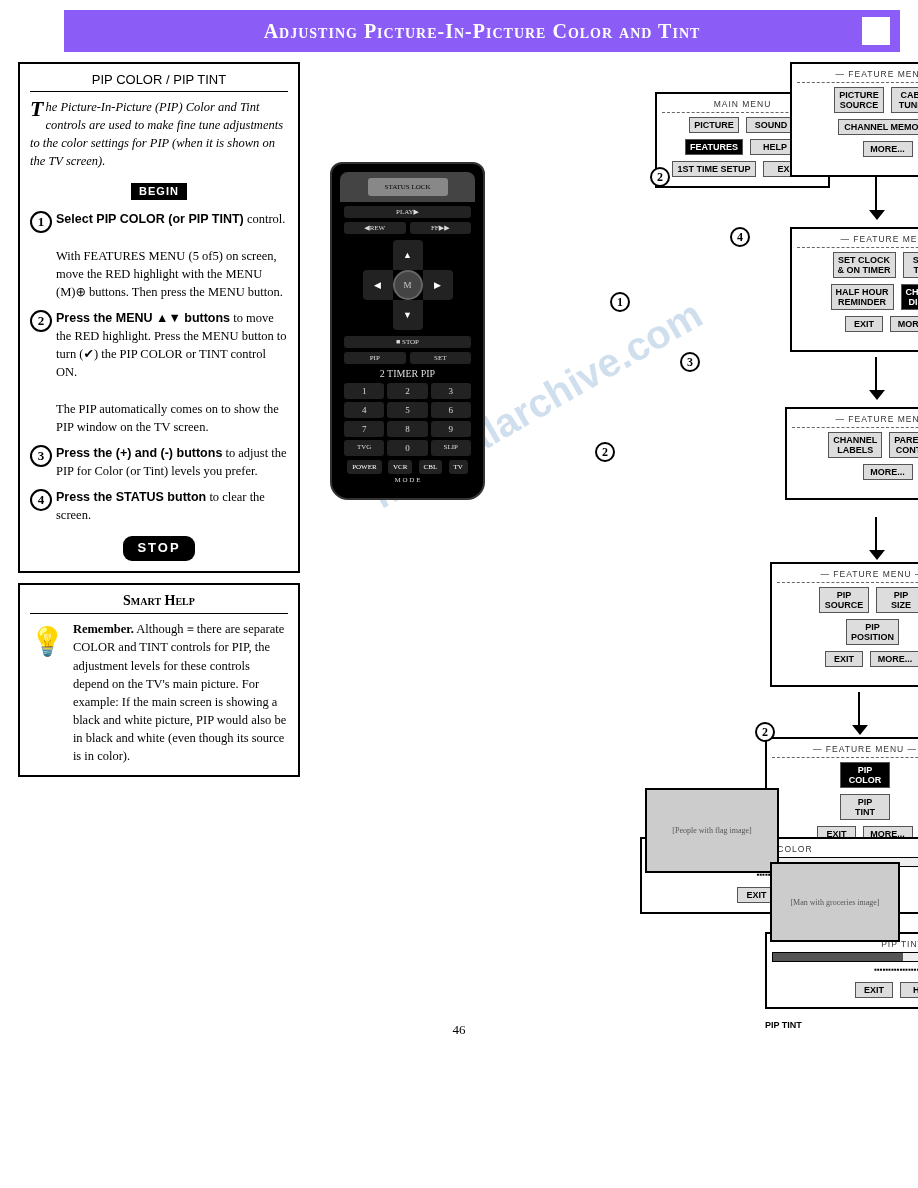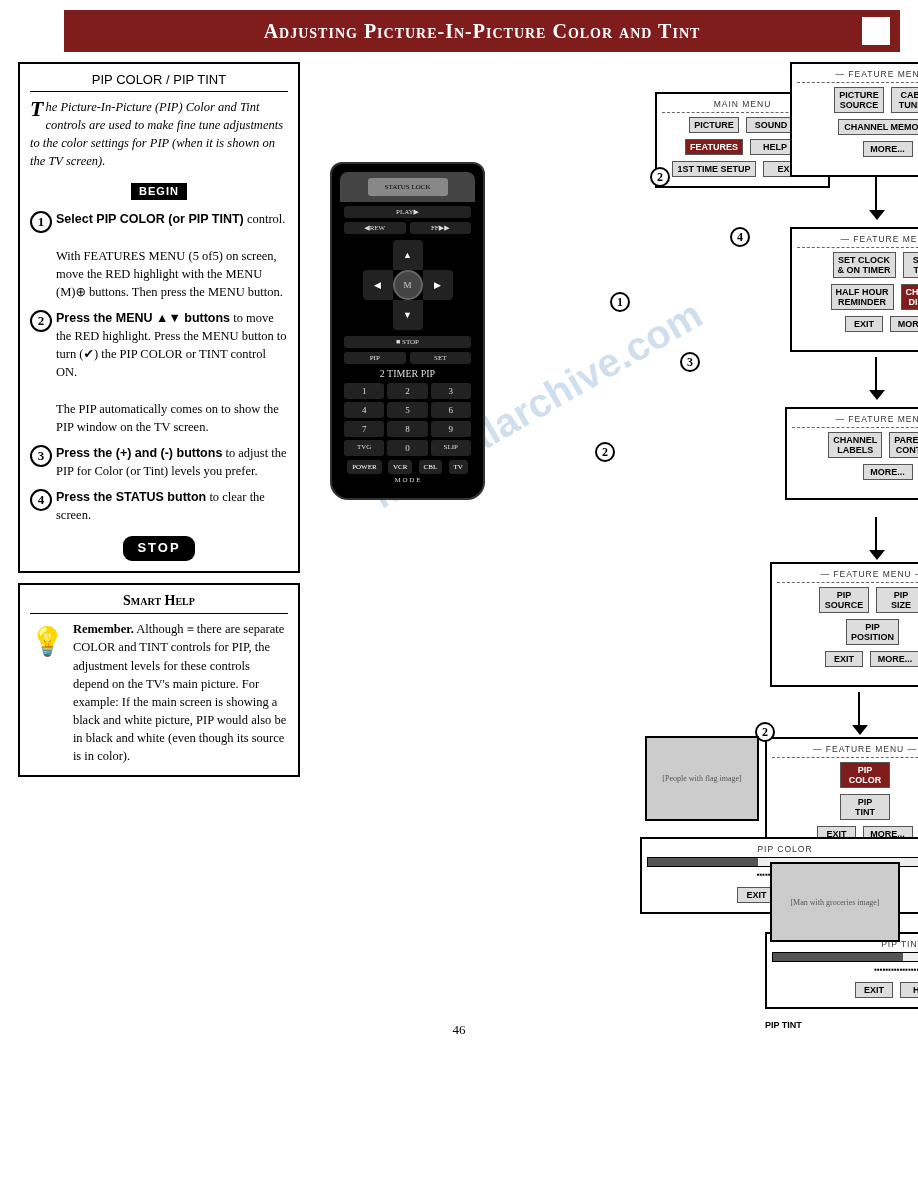--- a/index.html
+++ b/index.html
@@ -13,21 +13,21 @@
       position: relative;
     }
     .page-wrapper {
       width: 918px;
       min-height: 1188px;
       padding: 10px 18px 30px 18px;
       position: relative;
     }
     
     .title-bar {
-      background: #7f1d1d;
+      background: #8b5cf6;
       color: #fff;
       text-align: center;
       padding: 7px 10px;
       font-size: 20px;
       font-weight: bold;
       font-family: 'Times New Roman', serif;
       letter-spacing: 1px;
       margin-bottom: 10px;
       display: flex;
       align-items: center;
@@ -328,21 +328,21 @@
       background: #ddd;
       text-align: center;
       font-size: 9px;
       padding: 2px 8px;
       margin: 2px;
       display: inline-block;
       font-family: Arial, sans-serif;
       font-weight: bold;
     }
     .highlighted-btn {
-      background: #7f1d1d;
+      background: #000000;
       color: #fff;
     }
     
     .arrow-down {
       width: 0;
       height: 0;
       border-left: 8px solid transparent;
       border-right: 8px solid transparent;
       border-top: 10px solid #000;
       position: absolute;
@@ -675,21 +675,21 @@
         <div class="pip-bar-container">
           <div class="pip-bar-fill"></div>
         </div>
         <div style="font-size:8px;text-align:center;">▪▪▪▪▪▪▪▪▪▪▪▪▪▪▪▪▪▪▪▪</div>
         <div class="menu-btn-row" style="margin-top:6px;">
           <div class="menu-exit-btn">EXIT</div>
           <div class="menu-btn">HELP</div>
         </div>
       </div>
 
-      <div class="photo-box" style="left:335px;top:674px;width:114px;height:85px;">
+      <div class="photo-box" style="left:335px;top:726px;width:134px;height:85px;">
         <div style="font-size:8px;color:#555;text-align:center;">
           [People with flag image]
         </div>
       </div>
 
       <div class="menu-box" style="left:455px;top:870px;width:275px;">
         <div class="feat-menu-title">PIP TINT</div>
         <div class="pip-bar-container">
           <div class="pip-bar-fill" style="width:50%;"></div>
         </div>

